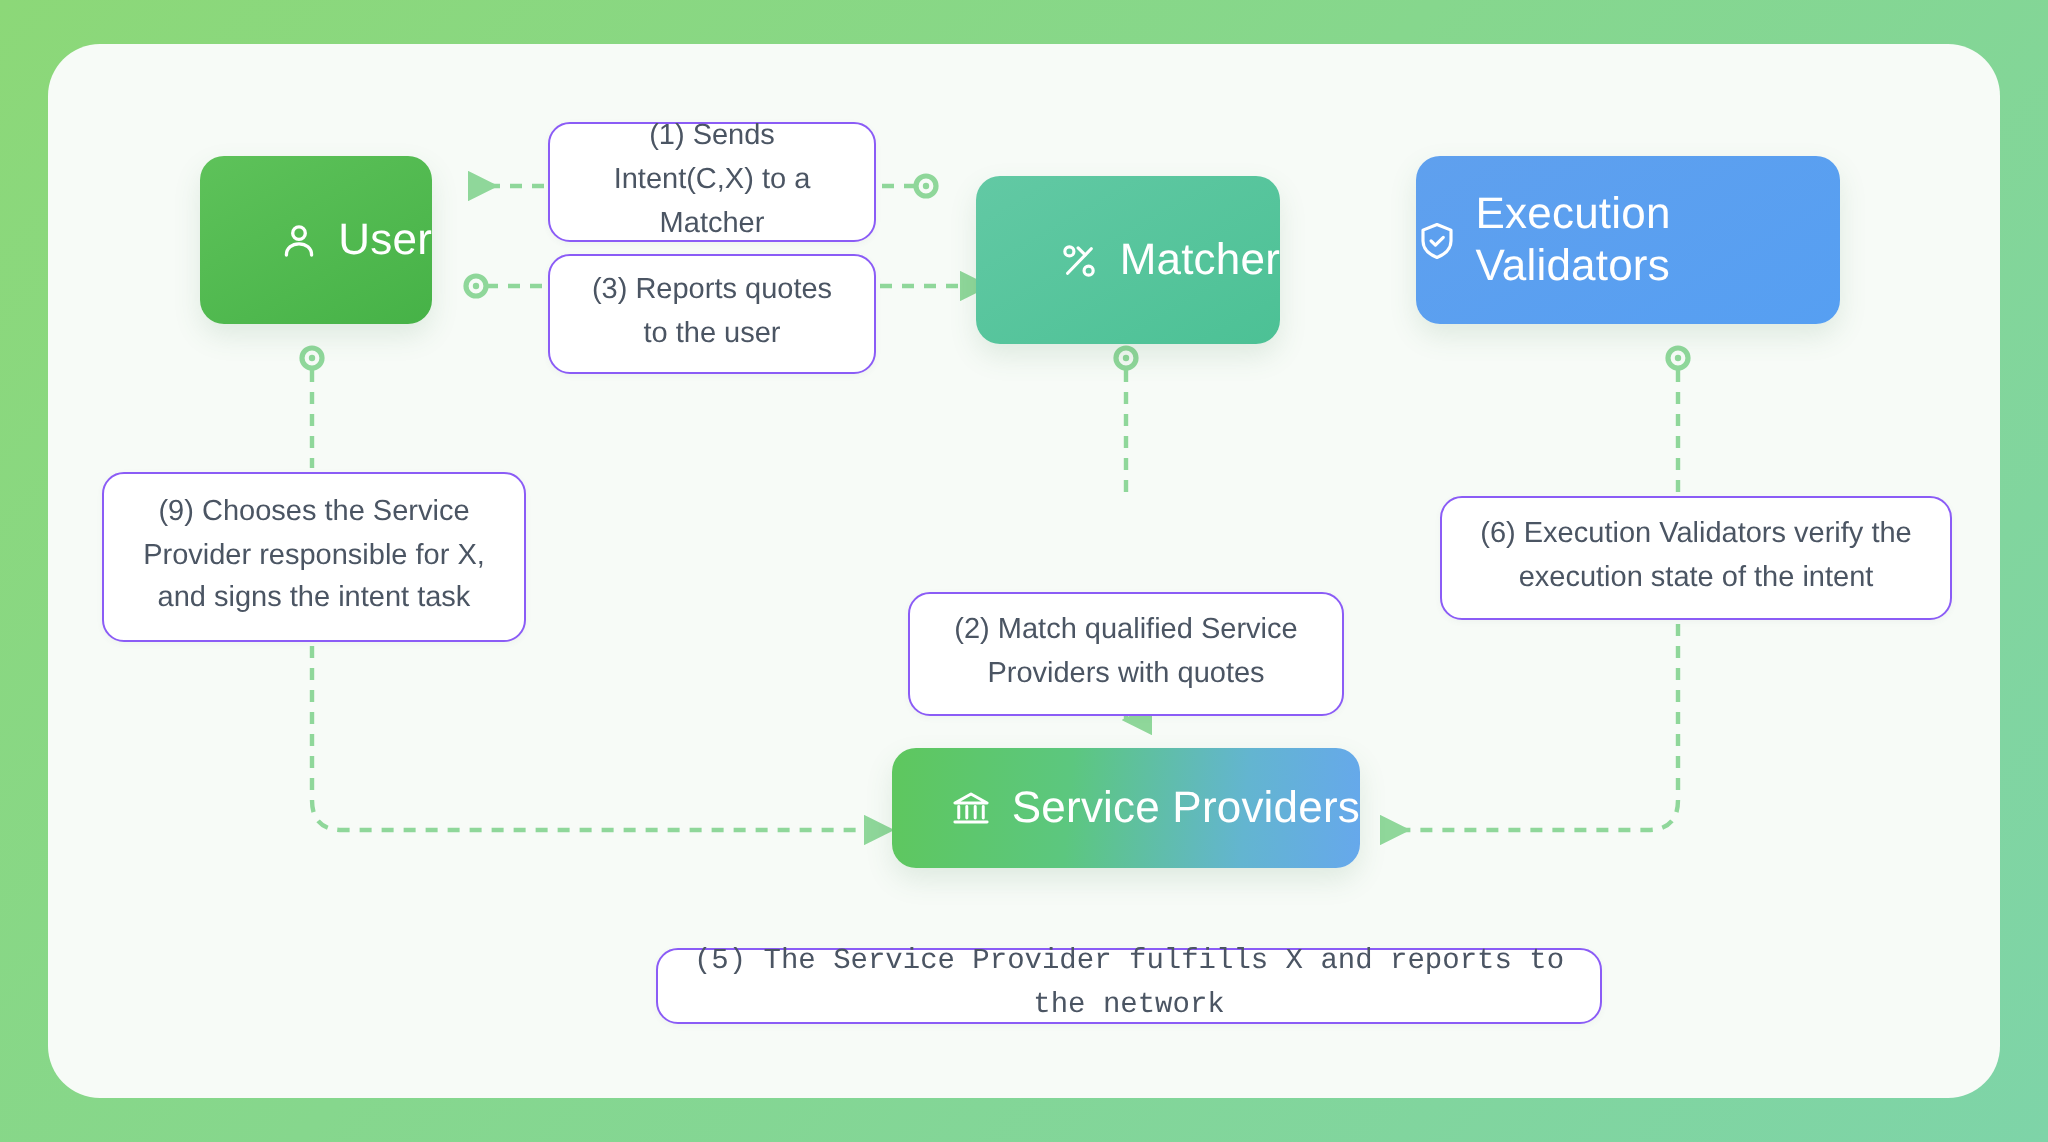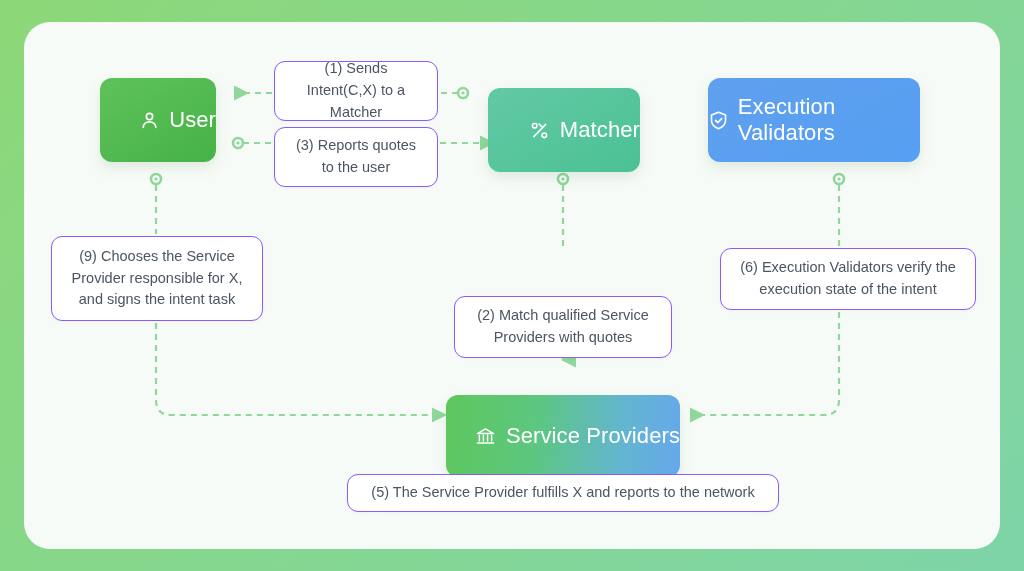--- a/index.html
+++ b/index.html
@@ -72,22 +72,22 @@
     left: 488px; top: 88px;
     width: 152px; height: 84px;
     background: linear-gradient(150deg, #62c9a4 0%, #4cc195 100%);
   }
   #node-validators {
     left: 708px; top: 78px;
     width: 212px; height: 84px;
     background: linear-gradient(150deg, #5fa0ee 0%, #569ff2 100%);
   }
   #node-providers {
-    left: 446px; top: 395px;
-    width: 234px; height: 82px;
+    left: 446px; top: 374px;
+    width: 234px; height: 60px;
     background: linear-gradient(95deg, #5ec75e 0%, #5cc77f 38%, #63b5d0 75%, #66a8ec 100%);
   }
 
   
   .step {
     position: absolute;
     display: flex;
     align-items: center;
     justify-content: center;
     text-align: center;
@@ -99,21 +99,21 @@
     line-height: 1.5;
     padding: 8px 13px;
     box-shadow: 0 1px 3px rgba(80,100,90,.05);
   }
 
   #step-1 { left: 274px; top: 61px;  width: 164px; height: 60px; }
   #step-3 { left: 274px; top: 127px; width: 164px; height: 60px; }
   #step-4 { left: 51px;  top: 236px; width: 212px; height: 85px; }
   #step-2 { left: 454px; top: 248px; width: 218px; height: 62px; margin-top: 48px; }
   #step-6 { left: 720px; top: 248px; width: 256px; height: 62px; }
-  #step-5 { left: 347px; top: 474px; width: 432px; height: 38px; }
+  #step-5 { left: 328px; top: 474px; width: 473px; height: 38px; font-family: Liberation Mono, monospace; }
 </style>
 </head>
 <body>
 
 <div id="stage">
 
   <div id="card"></div>
 
   <svg id="wires" viewBox="0 0 1024 571" xmlns="http://www.w3.org/2000/svg">
     <defs>

